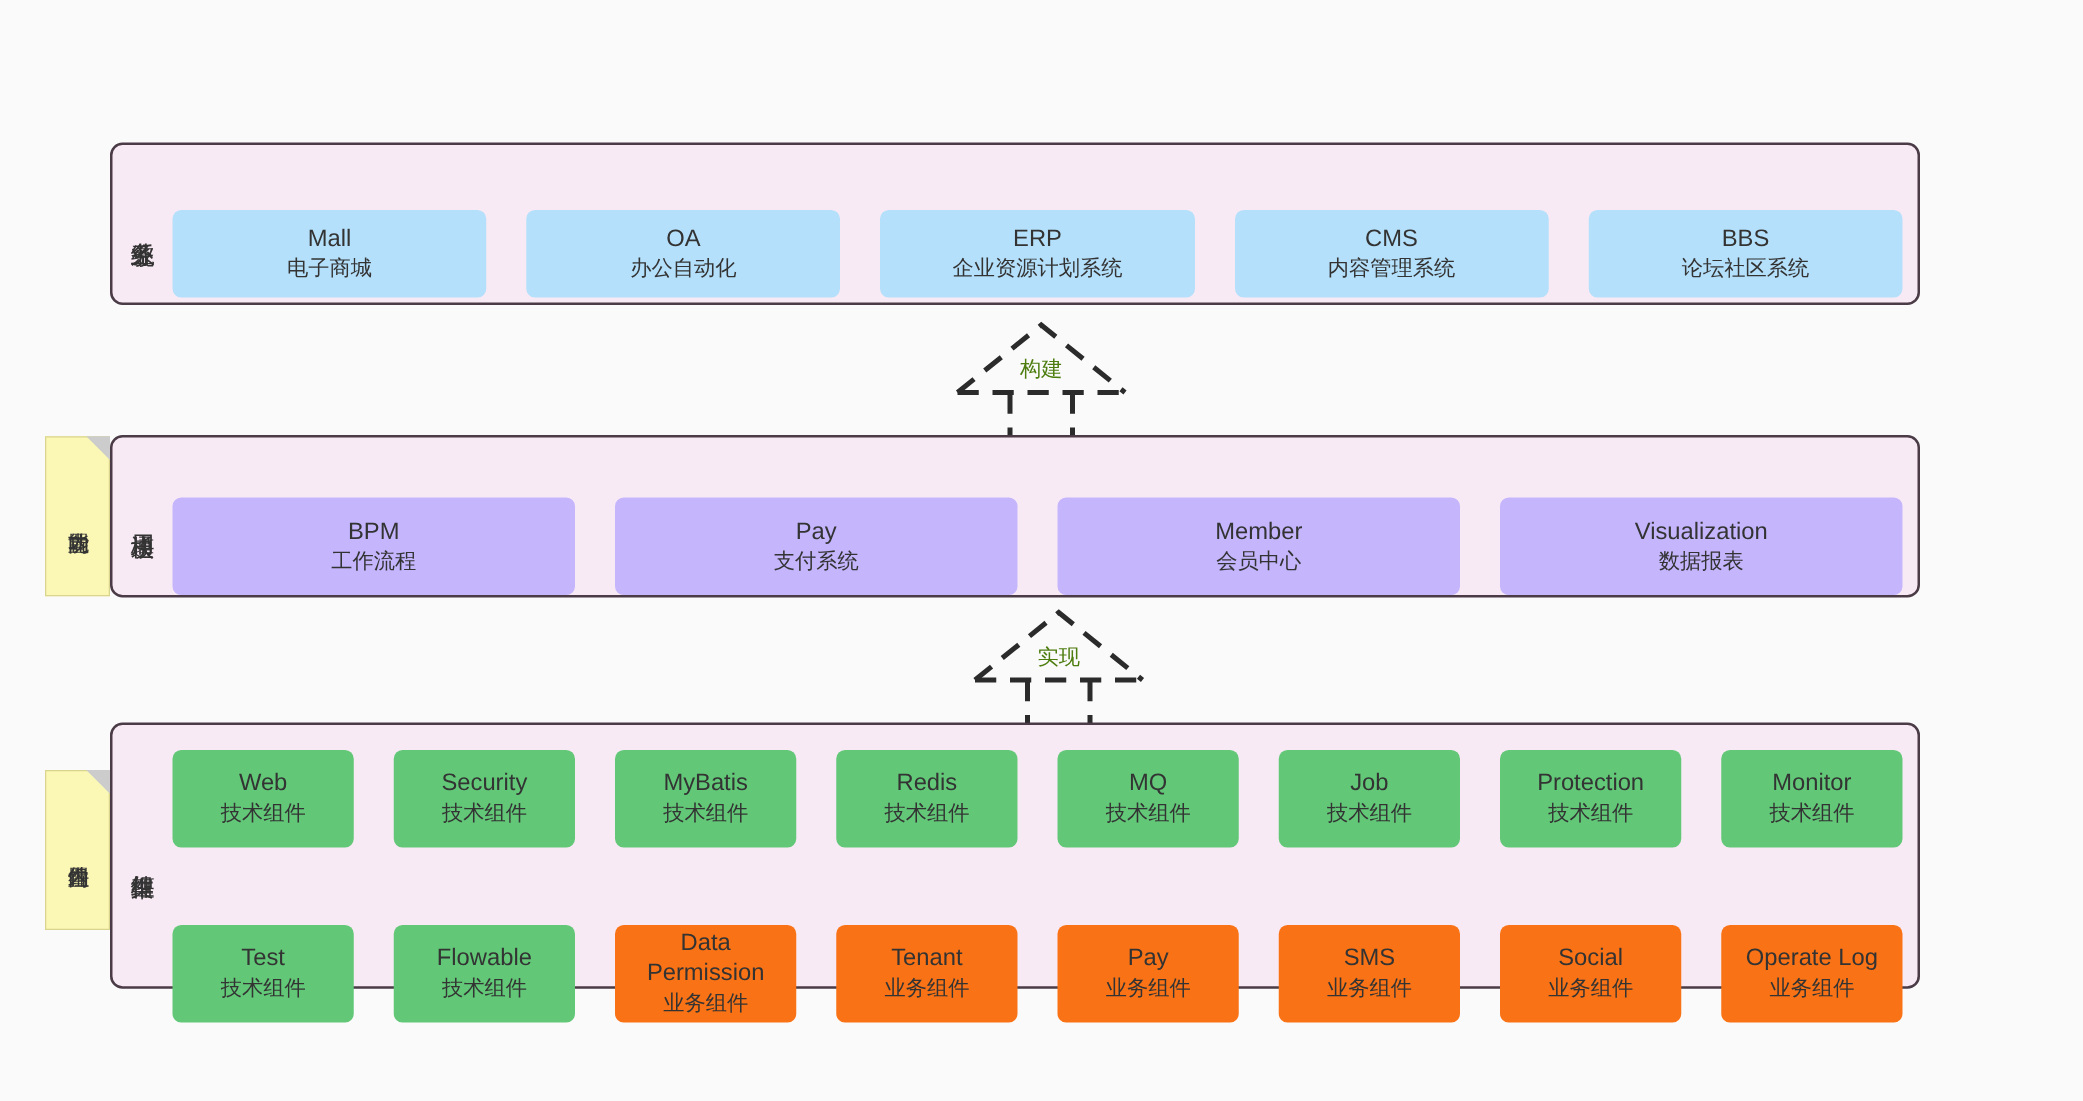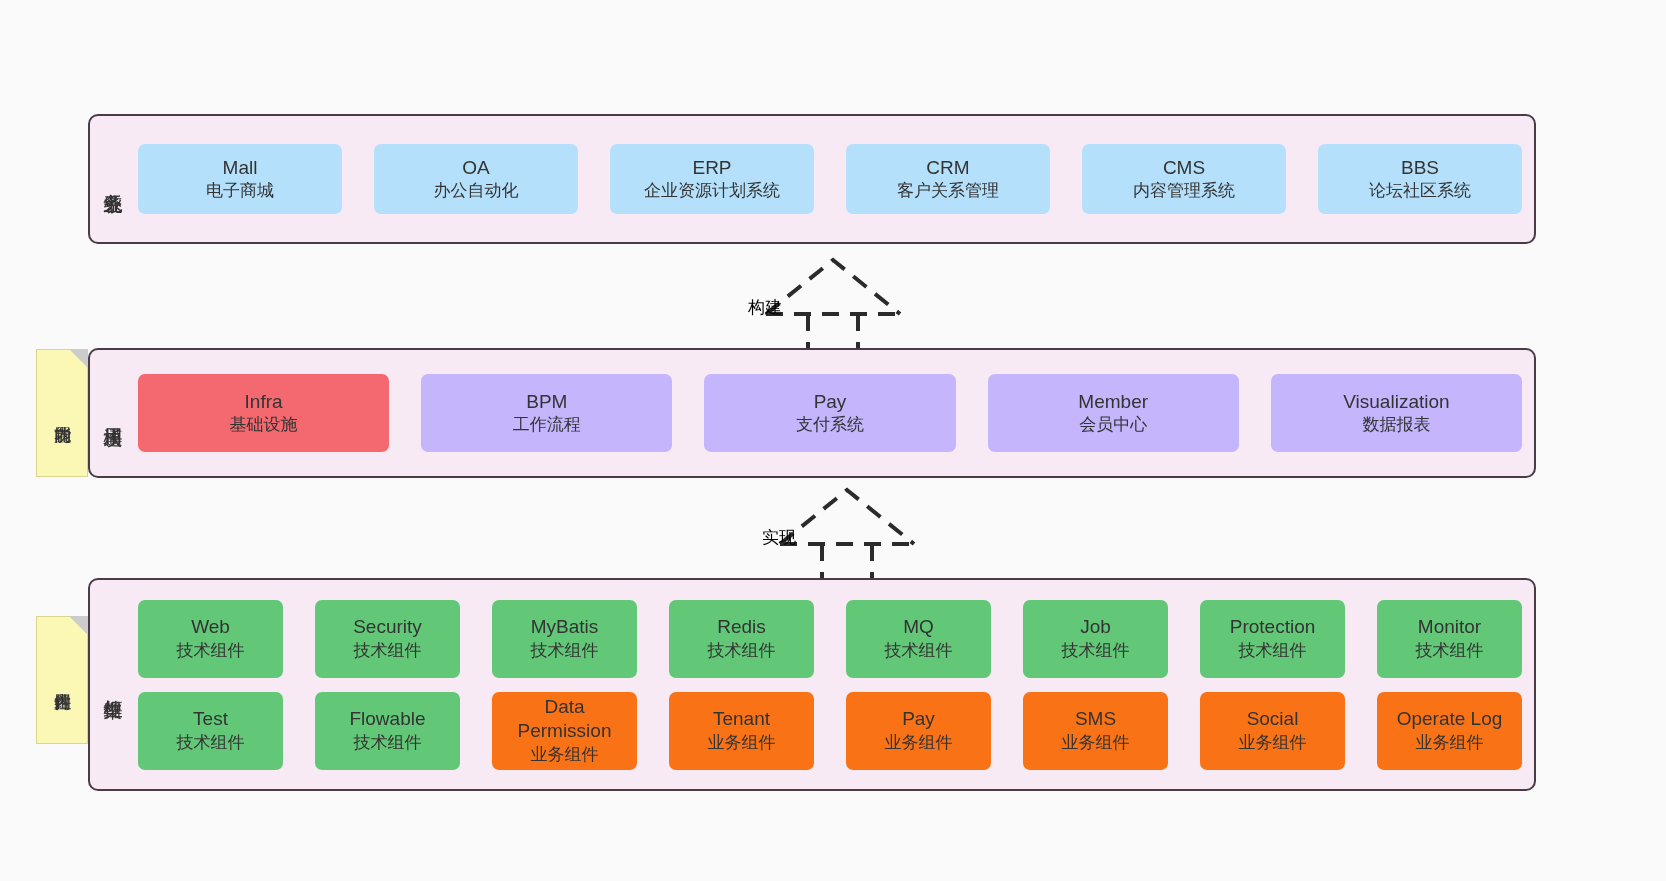--- a/index.html
+++ b/index.html
@@ -53,20 +53,21 @@
     display: flex;
     flex-direction: column;
     justify-content: center;
     padding: 0 12px 0 2px;
     gap: 14px;
   }
   .row {
     display: flex;
     gap: 32px;
     justify-content: space-between;
+    margin-top: 48px;
   }
 
   
   .card {
     box-sizing: border-box;
     flex: 1 1 0;
     border-radius: 7px;
     display: flex;
     flex-direction: column;
     align-items: center;
@@ -136,24 +137,24 @@
     width: 170px;
     height: 105px;
   }
   #connector-build   { left: 748px; top: 252px; }
   #connector-realize { left: 762px; top: 482px; }
 
   .connector svg { display: block; width: 100%; height: 100%; }
   .connector .conn-label {
     position: absolute;
     left: 0; right: 0;
-    top: 44px;
-    text-align: left;
+    top: 32px;
+    text-align: center;
     font-size: 17px;
-    color: #000000;
+    color: #4d7c0f;
     pointer-events: none;
     user-select: none;
   }
 </style>
 </head>
 <body>
 
 <div class="canvas">
 
   <div class="layer" id="layer-business">
@@ -164,24 +165,20 @@
           <div class="en">Mall</div>
           <div class="cn">电子商城</div>
         </div>
         <div class="card blue">
           <div class="en">OA</div>
           <div class="cn">办公自动化</div>
         </div>
         <div class="card blue">
           <div class="en">ERP</div>
           <div class="cn">企业资源计划系统</div>
-        </div>
-        <div class="card blue">
-          <div class="en">CRM</div>
-          <div class="cn">客户关系管理</div>
         </div>
         <div class="card blue">
           <div class="en">CMS</div>
           <div class="cn">内容管理系统</div>
         </div>
         <div class="card blue">
           <div class="en">BBS</div>
           <div class="cn">论坛社区系统</div>
         </div>
       </div>
@@ -196,24 +193,20 @@
       <line x1="110" y1="62" x2="110" y2="105" stroke="#2b2b2b" stroke-width="4" stroke-dasharray="17 11"></line>
       <line x1="60" y1="103" x2="110" y2="103" stroke="#2b2b2b" stroke-width="4" stroke-dasharray="17 11"></line>
     </svg>
     <div class="conn-label">构建</div>
   </div>
 
   <div class="layer" id="layer-common">
     <div class="layer-title">通用模块</div>
     <div class="layer-body">
       <div class="row">
-        <div class="card red">
-          <div class="en">Infra</div>
-          <div class="cn">基础设施</div>
-        </div>
         <div class="card pink">
           <div class="en">BPM</div>
           <div class="cn">工作流程</div>
         </div>
         <div class="card pink">
           <div class="en">Pay</div>
           <div class="cn">支付系统</div>
         </div>
         <div class="card pink">
           <div class="en">Member</div>

